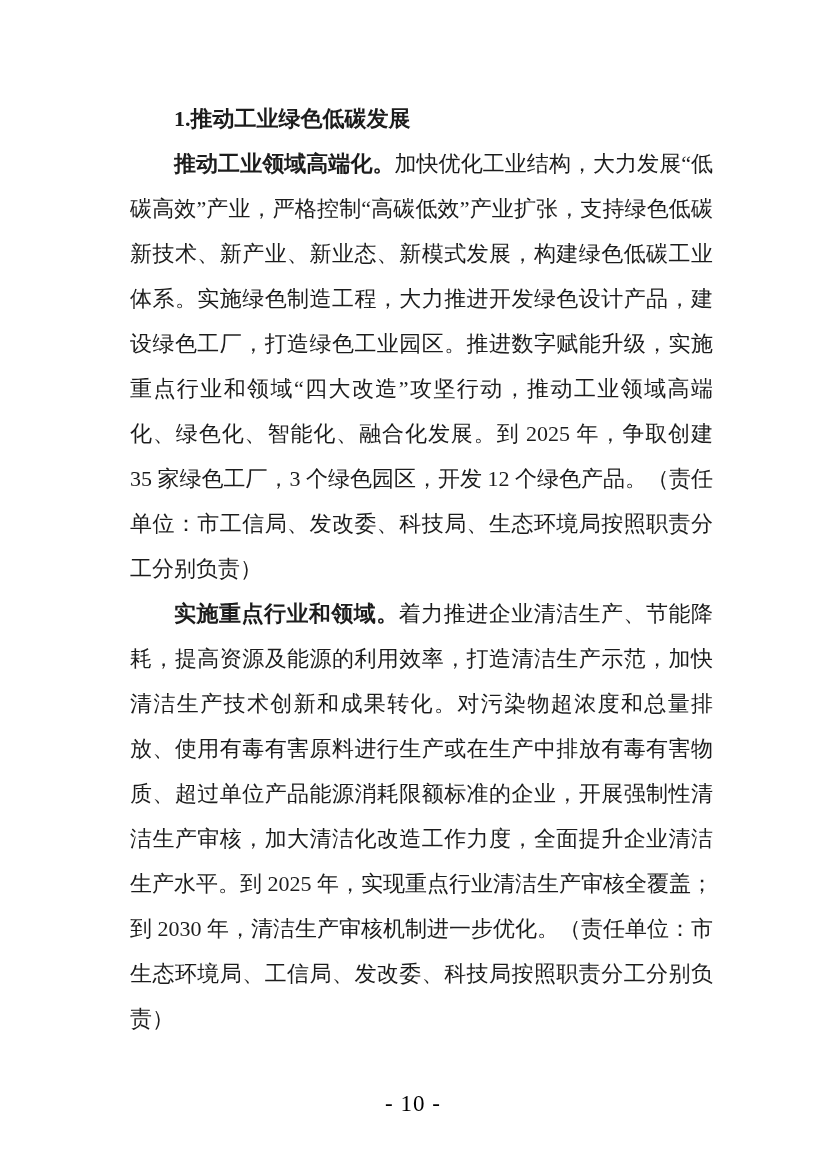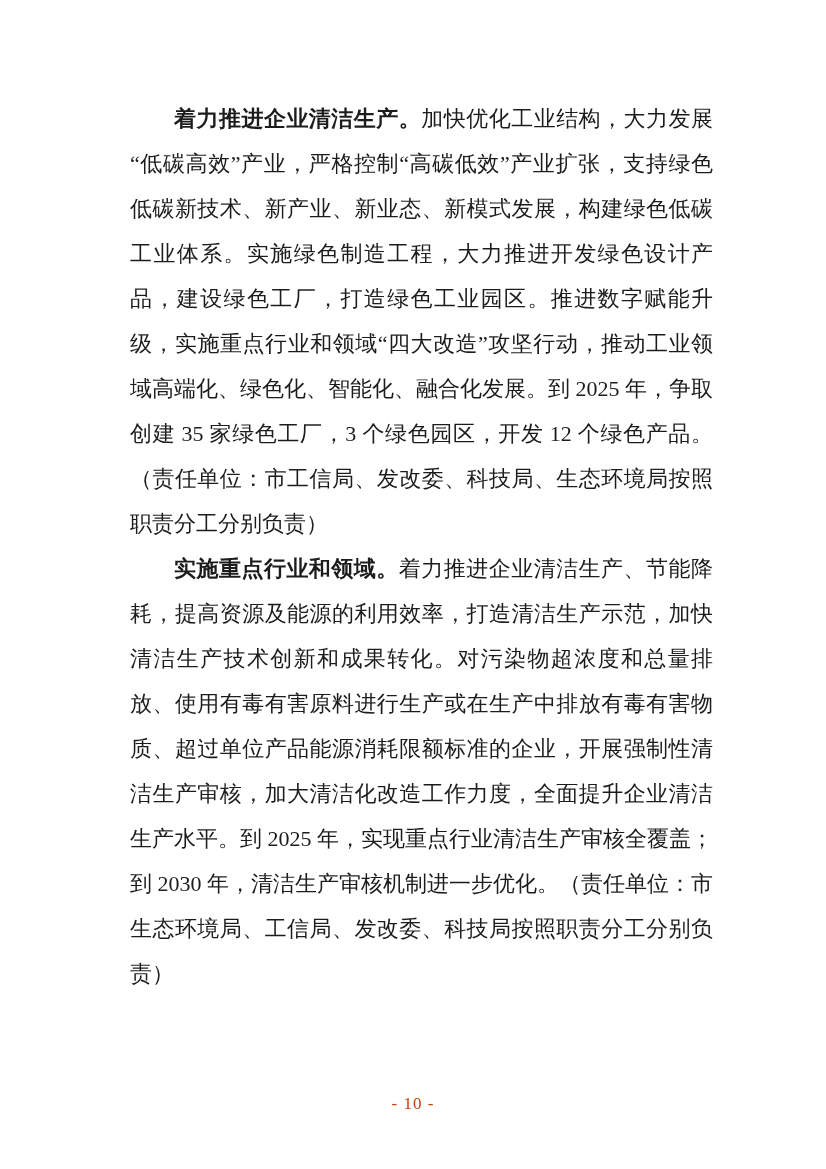--- a/index.html
+++ b/index.html
@@ -37,33 +37,34 @@
   }
   .para .lead {
     font-weight: bold;
   }
   .page-number {
     position: absolute;
     bottom: 56px;
     left: 0;
     right: 0;
     text-align: center;
-    font-size: 17px;
+    font-size: 23px;
     line-height: 18px;
-    color: #c2410c;
+    color: #000000;
     letter-spacing: 1px;
   }
 </style>
 </head>
 <body>
 
 <div class="page">
   <div class="text-block">
 
+    <h2 class="section-heading">1.推动工业绿色低碳发展</h2>
 
-    <p class="para"><span class="lead">着力推进企业清洁生产。</span><span>加快优化工业结构，大力发展“低碳高效”产业，严格控制“高碳低效”产业扩张，支持绿色低碳新技术、新产业、新业态、新模式发展，构建绿色低碳工业体系。实施绿色制造工程，大力推进开发绿色设计产品，建设绿色工厂，打造绿色工业园区。推进数字赋能升级，实施重点行业和领域“四大改造”攻坚行动，推动工业领域高端化、绿色化、智能化、融合化发展。到 2025 年，争取创建 35 家绿色工厂，3 个绿色园区，开发 12 个绿色产品。（责任单位：市工信局、发改委、科技局、生态环境局按照职责分工分别负责）</span></p>
+    <p class="para"><span class="lead">推动工业领域高端化。</span><span>加快优化工业结构，大力发展“低碳高效”产业，严格控制“高碳低效”产业扩张，支持绿色低碳新技术、新产业、新业态、新模式发展，构建绿色低碳工业体系。实施绿色制造工程，大力推进开发绿色设计产品，建设绿色工厂，打造绿色工业园区。推进数字赋能升级，实施重点行业和领域“四大改造”攻坚行动，推动工业领域高端化、绿色化、智能化、融合化发展。到 2025 年，争取创建 35 家绿色工厂，3 个绿色园区，开发 12 个绿色产品。（责任单位：市工信局、发改委、科技局、生态环境局按照职责分工分别负责）</span></p>
 
     <p class="para"><span class="lead">实施重点行业和领域。</span><span>着力推进企业清洁生产、节能降耗，提高资源及能源的利用效率，打造清洁生产示范，加快清洁生产技术创新和成果转化。对污染物超浓度和总量排放、使用有毒有害原料进行生产或在生产中排放有毒有害物质、超过单位产品能源消耗限额标准的企业，开展强制性清洁生产审核，加大清洁化改造工作力度，全面提升企业清洁生产水平。到 2025 年，实现重点行业清洁生产审核全覆盖；到 2030 年，清洁生产审核机制进一步优化。（责任单位：市生态环境局、工信局、发改委、科技局按照职责分工分别负责）</span></p>
 
   </div>
 
   <div class="page-number">- 10 -</div>
 </div>
 
 </body></html>

